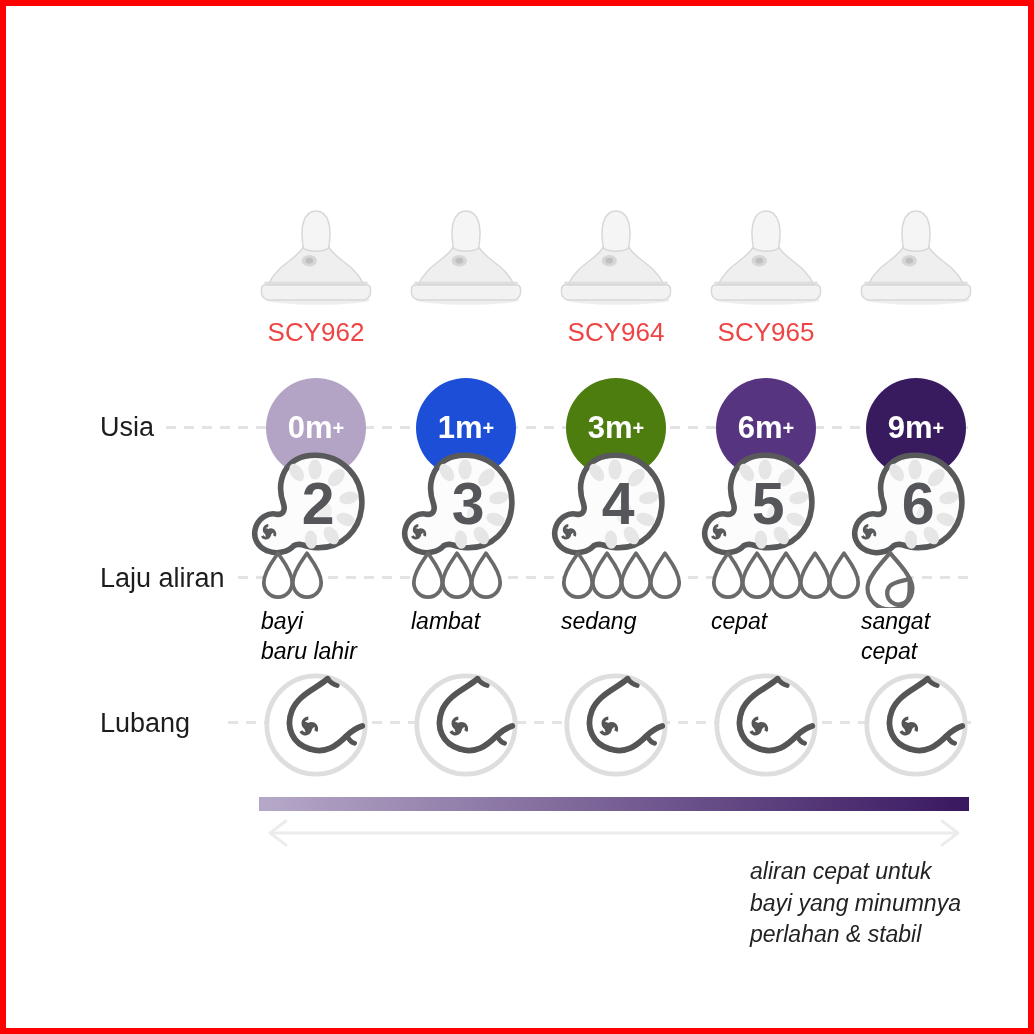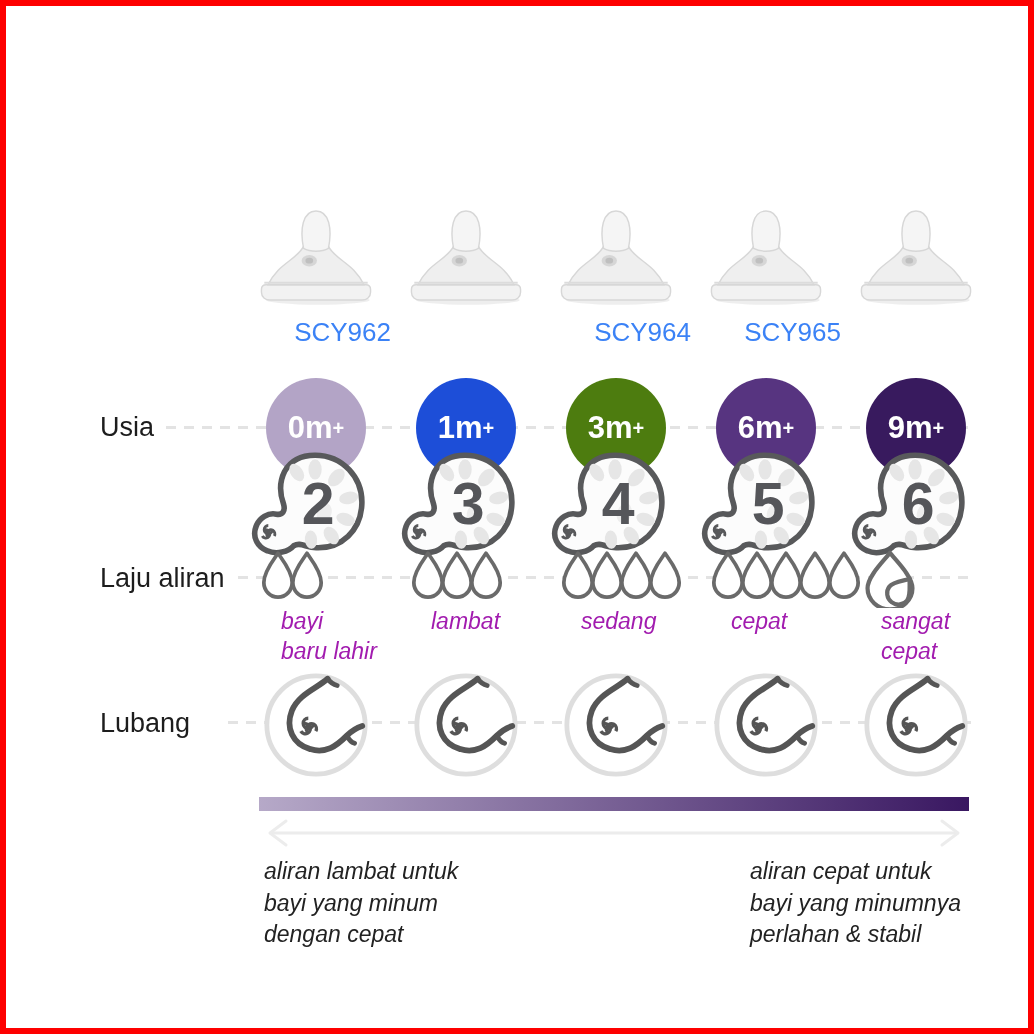--- a/index.html
+++ b/index.html
@@ -11,30 +11,30 @@
   .title{position:absolute;left:92px;top:102px;font-size:41px;font-weight:700;letter-spacing:-0.5px;color:#1f1f1f;}
   .row-label{position:absolute;left:94px;font-size:27px;color:#1d1d1d;z-index:3;}
   .lbl-age{top:406px;} .lbl-flow{top:557px;} .lbl-hole{top:702px;}
   .dash{position:absolute;height:3px;z-index:1;
     background:repeating-linear-gradient(90deg,#e3e3e3 0 10px,transparent 10px 18px);}
   .dash-age{left:160px;top:420px;width:805px;}
   .dash-flow{left:232px;top:570px;width:733px;}
   .dash-hole{left:222px;top:715px;width:743px;}
   .col{position:absolute;top:0;width:150px;height:1034px;z-index:2;}
   .teat-photo{position:absolute;left:8px;top:196px;width:134px;height:106px;}
-  .scy{position:absolute;left:0;top:311px;width:150px;text-align:right;font-size:26px;font-weight:500;color:#3b82f6;}
+  .scy{position:absolute;left:0;top:311px;width:150px;text-align:center;font-size:26px;font-weight:500;color:#ef4444;}
   .badge{position:absolute;left:25px;top:372px;width:100px;height:100px;border-radius:50%;
     display:flex;align-items:center;justify-content:center;color:#fff;font-weight:700;font-size:31px;}
   .badge sup{font-size:20px;line-height:0;}
   .teat-section{position:absolute;left:10px;top:444px;width:120px;height:106px;}
   .teat-section text{font-family:"Liberation Sans","DejaVu Sans",sans-serif;}
   .drops{position:absolute;left:20px;top:544px;height:58px;display:flex;align-items:flex-start;}
   .drop{width:34px;height:50px;margin-right:-5px;flex:none;}
   .drop.big{width:58px;height:58px;margin-right:0;}
-  .flow-text{position:absolute;left:20px;top:601px;font-size:23px;font-style:italic;line-height:1.3;color:#a21caf;margin-left:20px;}
+  .flow-text{position:absolute;left:20px;top:601px;font-size:23px;font-style:italic;line-height:1.3;color:#000000;}
   .hole-icon{position:absolute;left:22px;top:666px;width:106px;height:106px;}
   .grad-bar{position:absolute;left:253px;top:791px;width:710px;height:14px;z-index:2;}
   .arrow{position:absolute;left:250px;top:810px;width:716px;height:34px;z-index:2;}
   .note{position:absolute;top:850px;font-size:23px;font-style:italic;line-height:1.38;color:#222;z-index:2;}
   .note-left{left:258px;} .note-right{left:744px;}
   .defs{position:absolute;width:0;height:0;}
 </style>
 </head>
 <body>
 
@@ -222,16 +222,15 @@
         <use href="#sym-hole"></use>
       </svg>
   </div>
 
   <div class="grad-bar" style="background: linear-gradient(90deg, rgb(182, 169, 200), rgb(57, 23, 97));"></div>
   <svg class="arrow" viewBox="0 0 716 34">
     <path d="M16,17 H700" stroke="#ececec" stroke-width="3" fill="none"></path>
     <path d="M30,5 L14,17 L30,29" stroke="#ececec" stroke-width="3" fill="none" stroke-linecap="round" stroke-linejoin="round"></path>
     <path d="M686,5 L702,17 L686,29" stroke="#ececec" stroke-width="3" fill="none" stroke-linecap="round" stroke-linejoin="round"></path>
   </svg>
-  <div class="note note-left">aliran lambat untuk<br>bayi yang minum<br>dengan cepat</div>
   <div class="note note-right">aliran cepat untuk<br>bayi yang minumnya<br>perlahan &amp; stabil</div>
 
 </div>
 
 </body></html>

